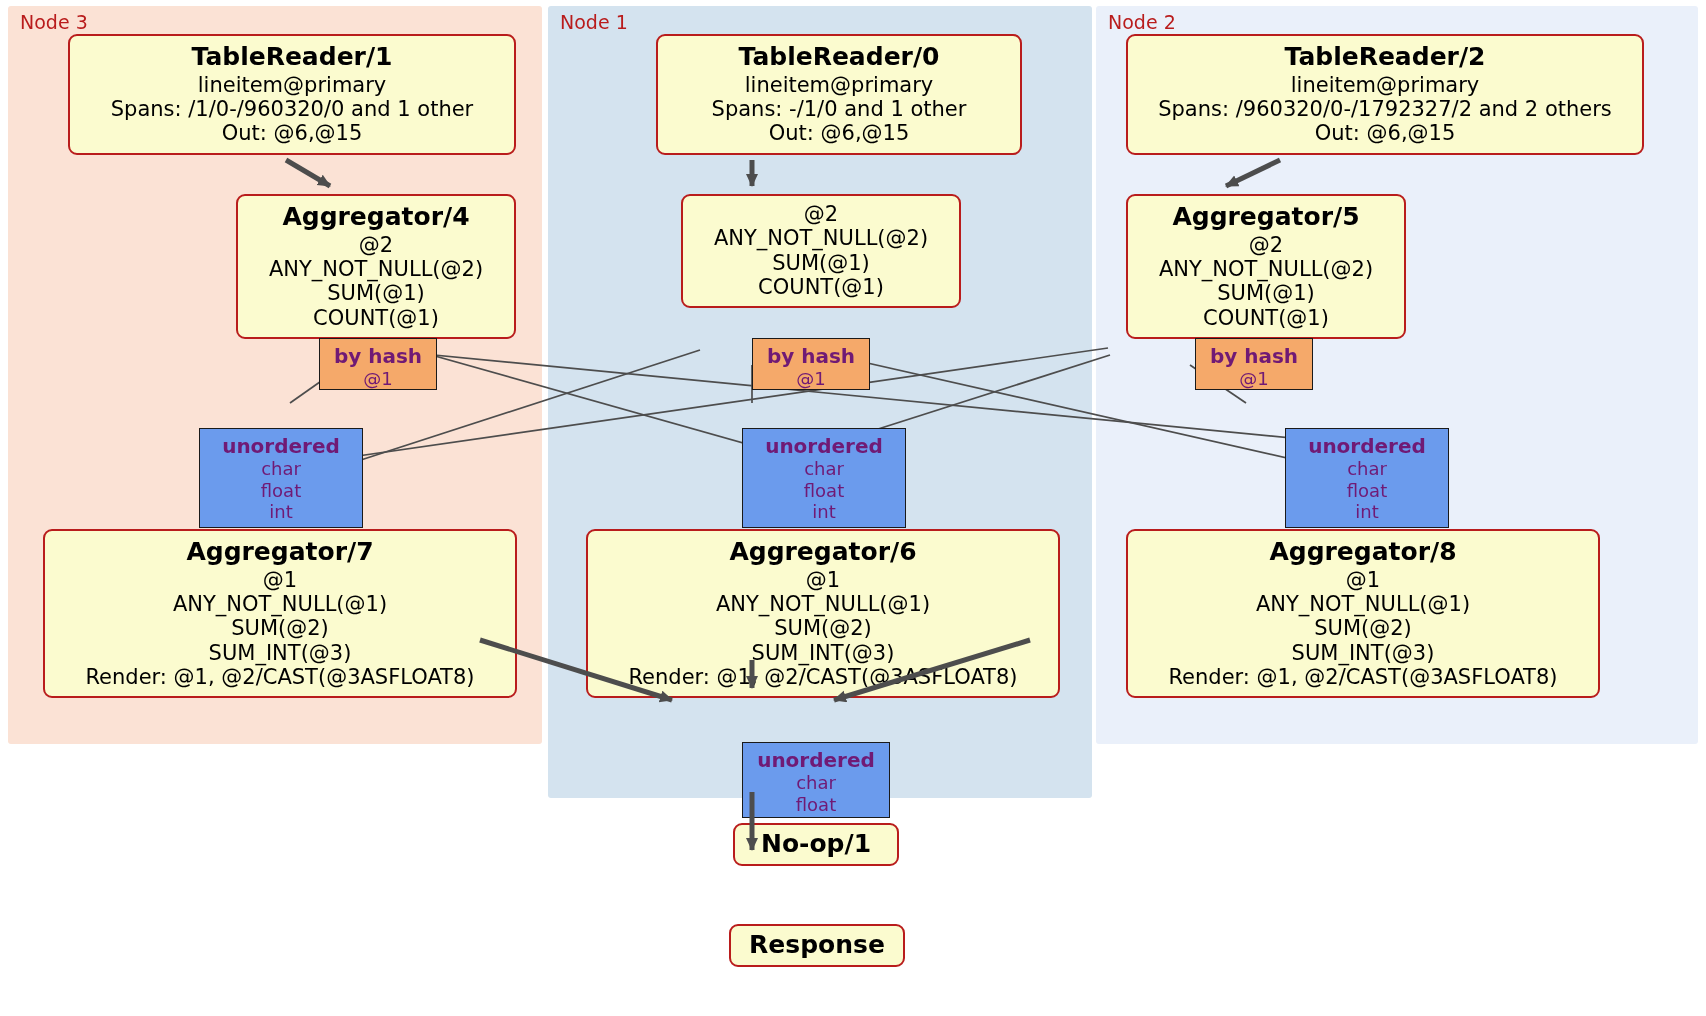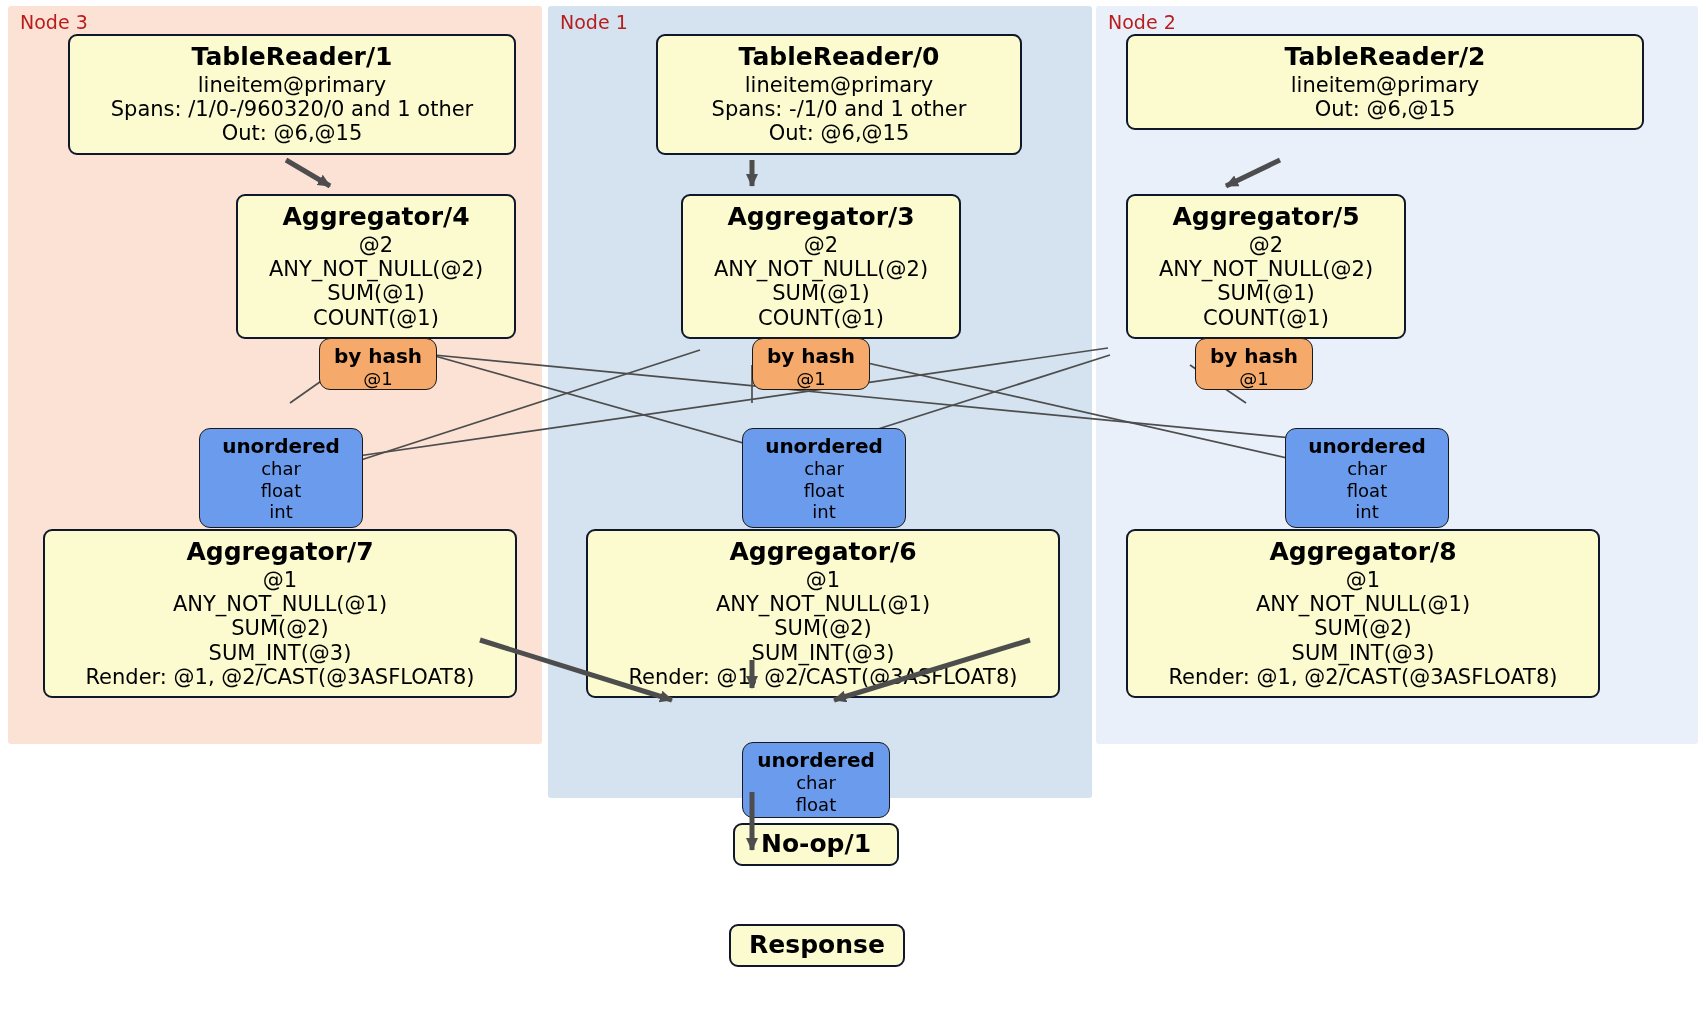--- a/index.html
+++ b/index.html
@@ -32,21 +32,21 @@
     color: #b91c1c;
     line-height: 1.1;
     white-space: nowrap;
   }
 
   
   .proc {
     position: absolute;
     box-sizing: border-box;
     background: #fbfbcf;
-    border: 2px solid #0f172a;
+    border: 2px solid #b91c1c;
     border-radius: 9px;
     text-align: center;
     color: #000000;
     padding: 6px 8px 7px 8px;
     line-height: 1.16;
     font-size: 21px;
     z-index: 6;
   }
   .proc .ttl {
     font-weight: bold;
@@ -66,23 +66,23 @@
   .proc.slim {
     padding: 4px 14px 5px 14px;
   }
   .proc.slim .ttl { margin-bottom: 0; }
 
   
   .router {
     position: absolute;
     box-sizing: border-box;
     border: 1px solid #1a1a1a;
-    border-radius: 11px;
+    border-radius: 0;
     text-align: center;
-    color: #000000;
+    color: #701a75;
     line-height: 1.2;
     z-index: 8;
     padding-top: 5px;
   }
   .router .ttl {
     display: block;
     font-weight: bold;
     font-size: 20px;
     white-space: nowrap;
   }
@@ -182,33 +182,33 @@
   <div class="proc" style="left:656px; top:34px; width:366px;">
     <span class="ttl">TableReader/0</span>
     <span class="ln">lineitem@primary</span>
     <span class="ln">Spans: -/1/0 and 1 other</span>
     <span class="ln">Out: @6,@15</span>
   </div>
 
   <div class="proc" style="left:1126px; top:34px; width:518px;">
     <span class="ttl">TableReader/2</span>
     <span class="ln">lineitem@primary</span>
+    <span class="ln">Spans: /960320/0-/1792327/2 and 2 others</span>
     <span class="ln">Out: @6,@15</span>
   </div>
 
   <div class="proc" style="left:236px; top:194px; width:280px;">
     <span class="ttl">Aggregator/4</span>
     <span class="ln">@2</span>
     <span class="ln">ANY_NOT_NULL(@2)</span>
     <span class="ln">SUM(@1)</span>
     <span class="ln">COUNT(@1)</span>
   </div>
 
   <div class="proc" style="left:681px; top:194px; width:280px;">
-    <span class="ttl">Aggregator/3</span>
     <span class="ln">@2</span>
     <span class="ln">ANY_NOT_NULL(@2)</span>
     <span class="ln">SUM(@1)</span>
     <span class="ln">COUNT(@1)</span>
   </div>
 
   <div class="proc" style="left:1126px; top:194px; width:280px;">
     <span class="ttl">Aggregator/5</span>
     <span class="ln">@2</span>
     <span class="ln">ANY_NOT_NULL(@2)</span>

